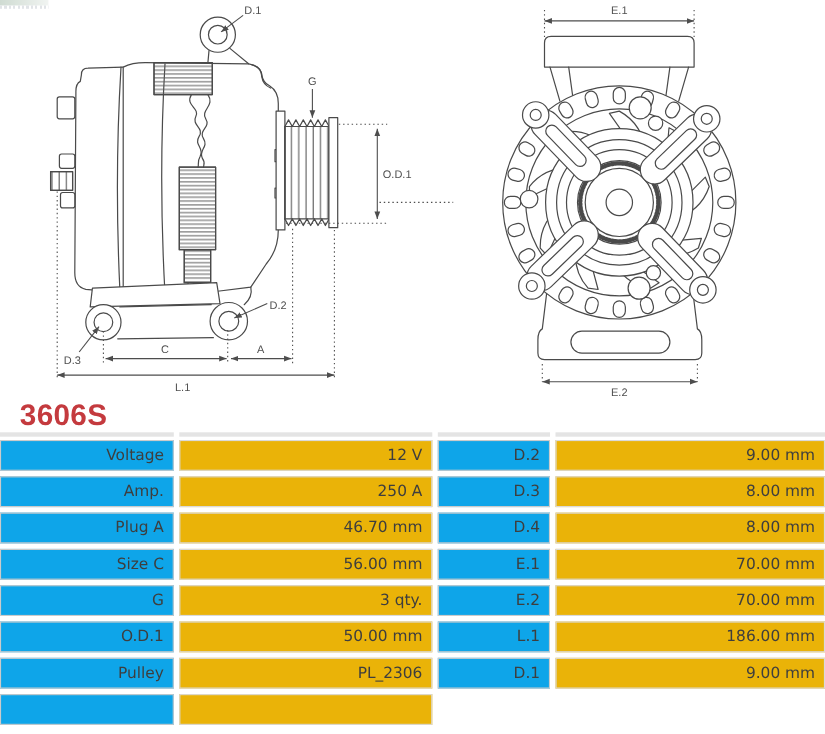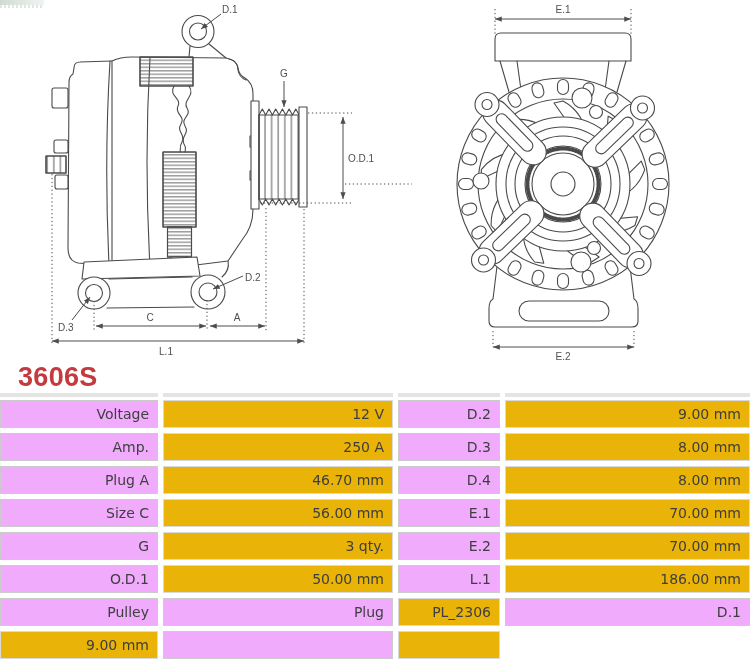--- a/index.html
+++ b/index.html
@@ -11,21 +11,21 @@
   svg{display:block;}
   .dlab{font-family:"Liberation Sans",sans-serif;font-size:10px;fill:#4f4f4f;}
   .partnum{font-family:"Liberation Sans",sans-serif;font-weight:700;font-size:27px;
            line-height:31px;color:#c43a3e;padding-left:18px;letter-spacing:.3px;height:31px;}
   .bars,.spec-table{display:grid;grid-template-columns:158px 230px 102px 245px;column-gap:5px;}
   .bars{height:4px;margin-bottom:3px;}
   .bar{background:#e4e4e4;}
   .spec-table{row-gap:5px;}
   .cell{height:28px;box-sizing:border-box;display:flex;align-items:center;
         justify-content:flex-end;padding-right:8px;font-size:14px;}
-  .lab{background:#f0abfc;border:1px solid #cbcbcb;}
+  .lab{background:#0ea5e9;border:1px solid #cbcbcb;}
   .val{background:#eab308;border:1px solid #dadada;}
 </style>
 </head>
 <body>
 
 <div class="partial-logo">
     <div class="g1"></div>
     <div class="g2"></div>
   </div>
 
@@ -241,20 +241,19 @@
   <div class="cell val">3 qty.</div>
   <div class="cell lab">E.2</div>
   <div class="cell val">70.00 mm</div>
 
   <div class="cell lab">O.D.1</div>
   <div class="cell val">50.00 mm</div>
   <div class="cell lab">L.1</div>
   <div class="cell val">186.00 mm</div>
 
   <div class="cell lab">Pulley</div>
-  <div class="cell lab">Plug</div>
   <div class="cell val">PL_2306</div>
 
   <div class="cell lab">D.1</div>
   <div class="cell val">9.00 mm</div>
   <div class="cell lab"></div>
   <div class="cell val"></div>
 </div>
 
 </body></html>

